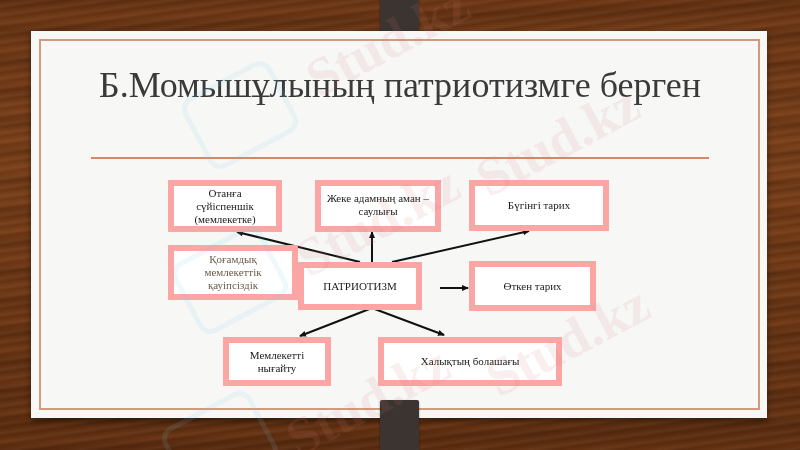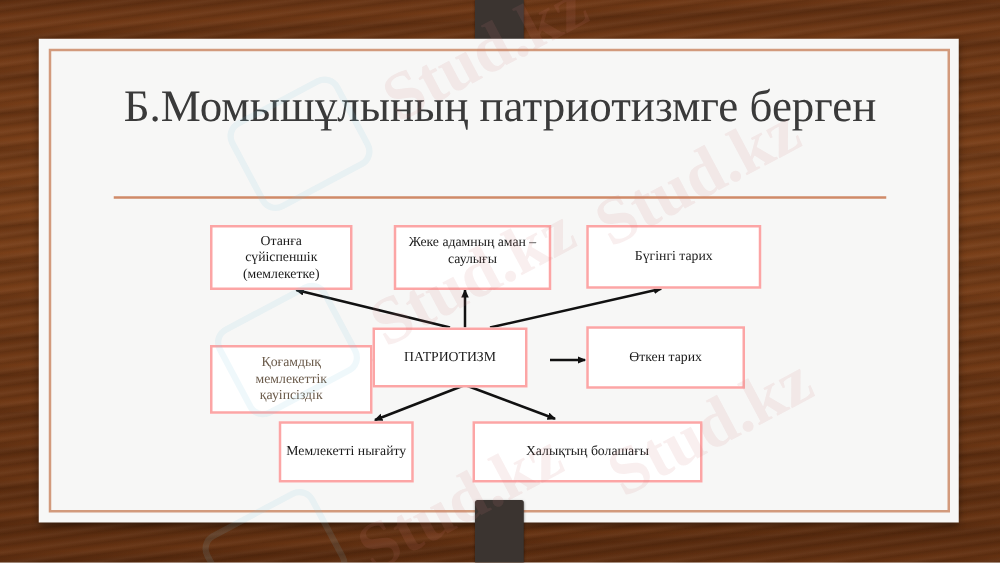--- a/index.html
+++ b/index.html
@@ -62,21 +62,21 @@
       position: absolute;
       left: 91px;
       top: 157px;
       width: 618px;
       height: 2px;
       background: #d08a68;
     }
     .box {
       position: absolute;
       box-sizing: border-box;
-      border: 2px solid #fca5a5;
+      border: 6px solid #fca5a5;
       background: #ffffff;
       display: flex;
       align-items: center;
       justify-content: center;
       text-align: center;
       font-family: "Liberation Serif", "DejaVu Serif", serif;
       font-size: 11px;
       line-height: 13px;
       color: #1a1a1a;
       padding: 2px 4px;
@@ -159,21 +159,21 @@
 
 <div class="box toptext" style="left:315px; top:180px; width:126px; height:52px;">
   <span class="lbl">Жеке адамның аман –
 саулығы</span>
 </div>
 
 <div class="box" style="left:469px; top:180px; width:140px; height:51px;">
   <span class="lbl">Бүгінгі  тарих</span>
 </div>
 
-<div class="box" style="left:168px; top:276px; width:130px; height:55px; color:#6a5a4a;">
+<div class="box" style="left:168px; top:245px; width:130px; height:55px; color:#6a5a4a;">
   <span class="lbl">Қоғамдық
 мемлекеттік
 қауіпсіздік</span>
 </div>
 
 <div class="box" style="left:298px; top:262px; width:124px; height:48px;">
   <span class="lbl">ПАТРИОТИЗМ</span>
 </div>
 
 <div class="box" style="left:469px; top:261px; width:127px; height:50px;">

